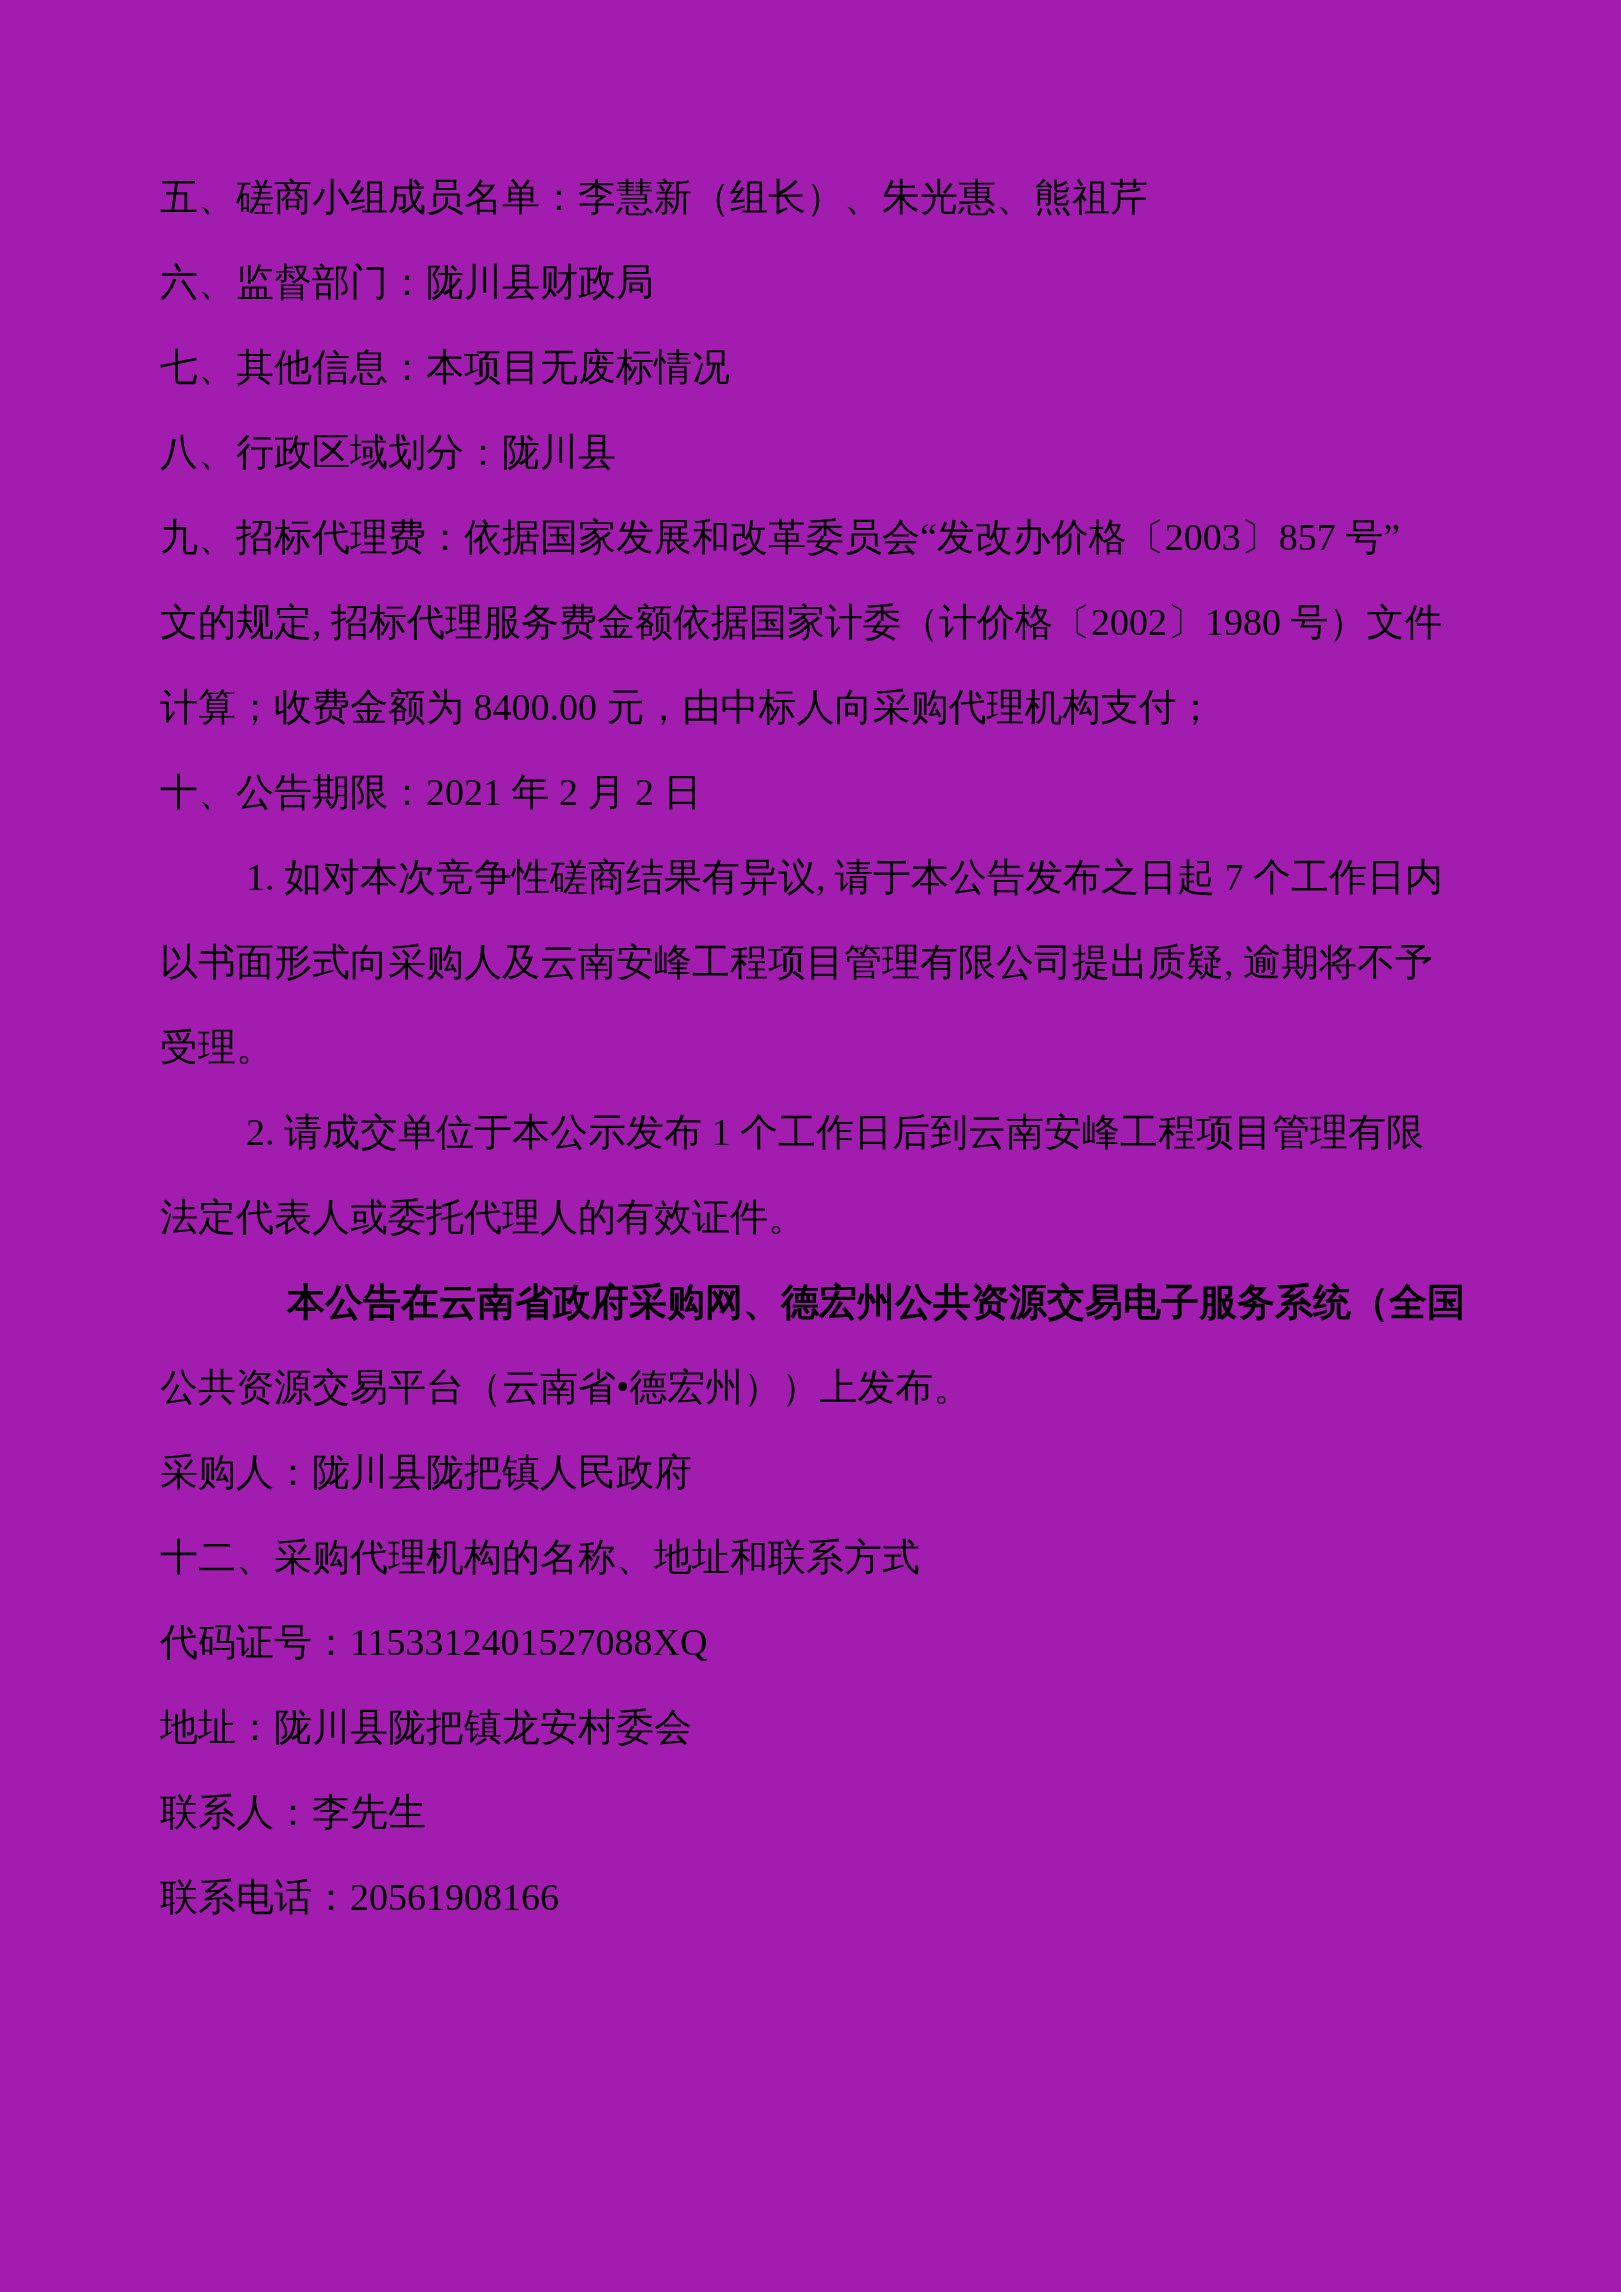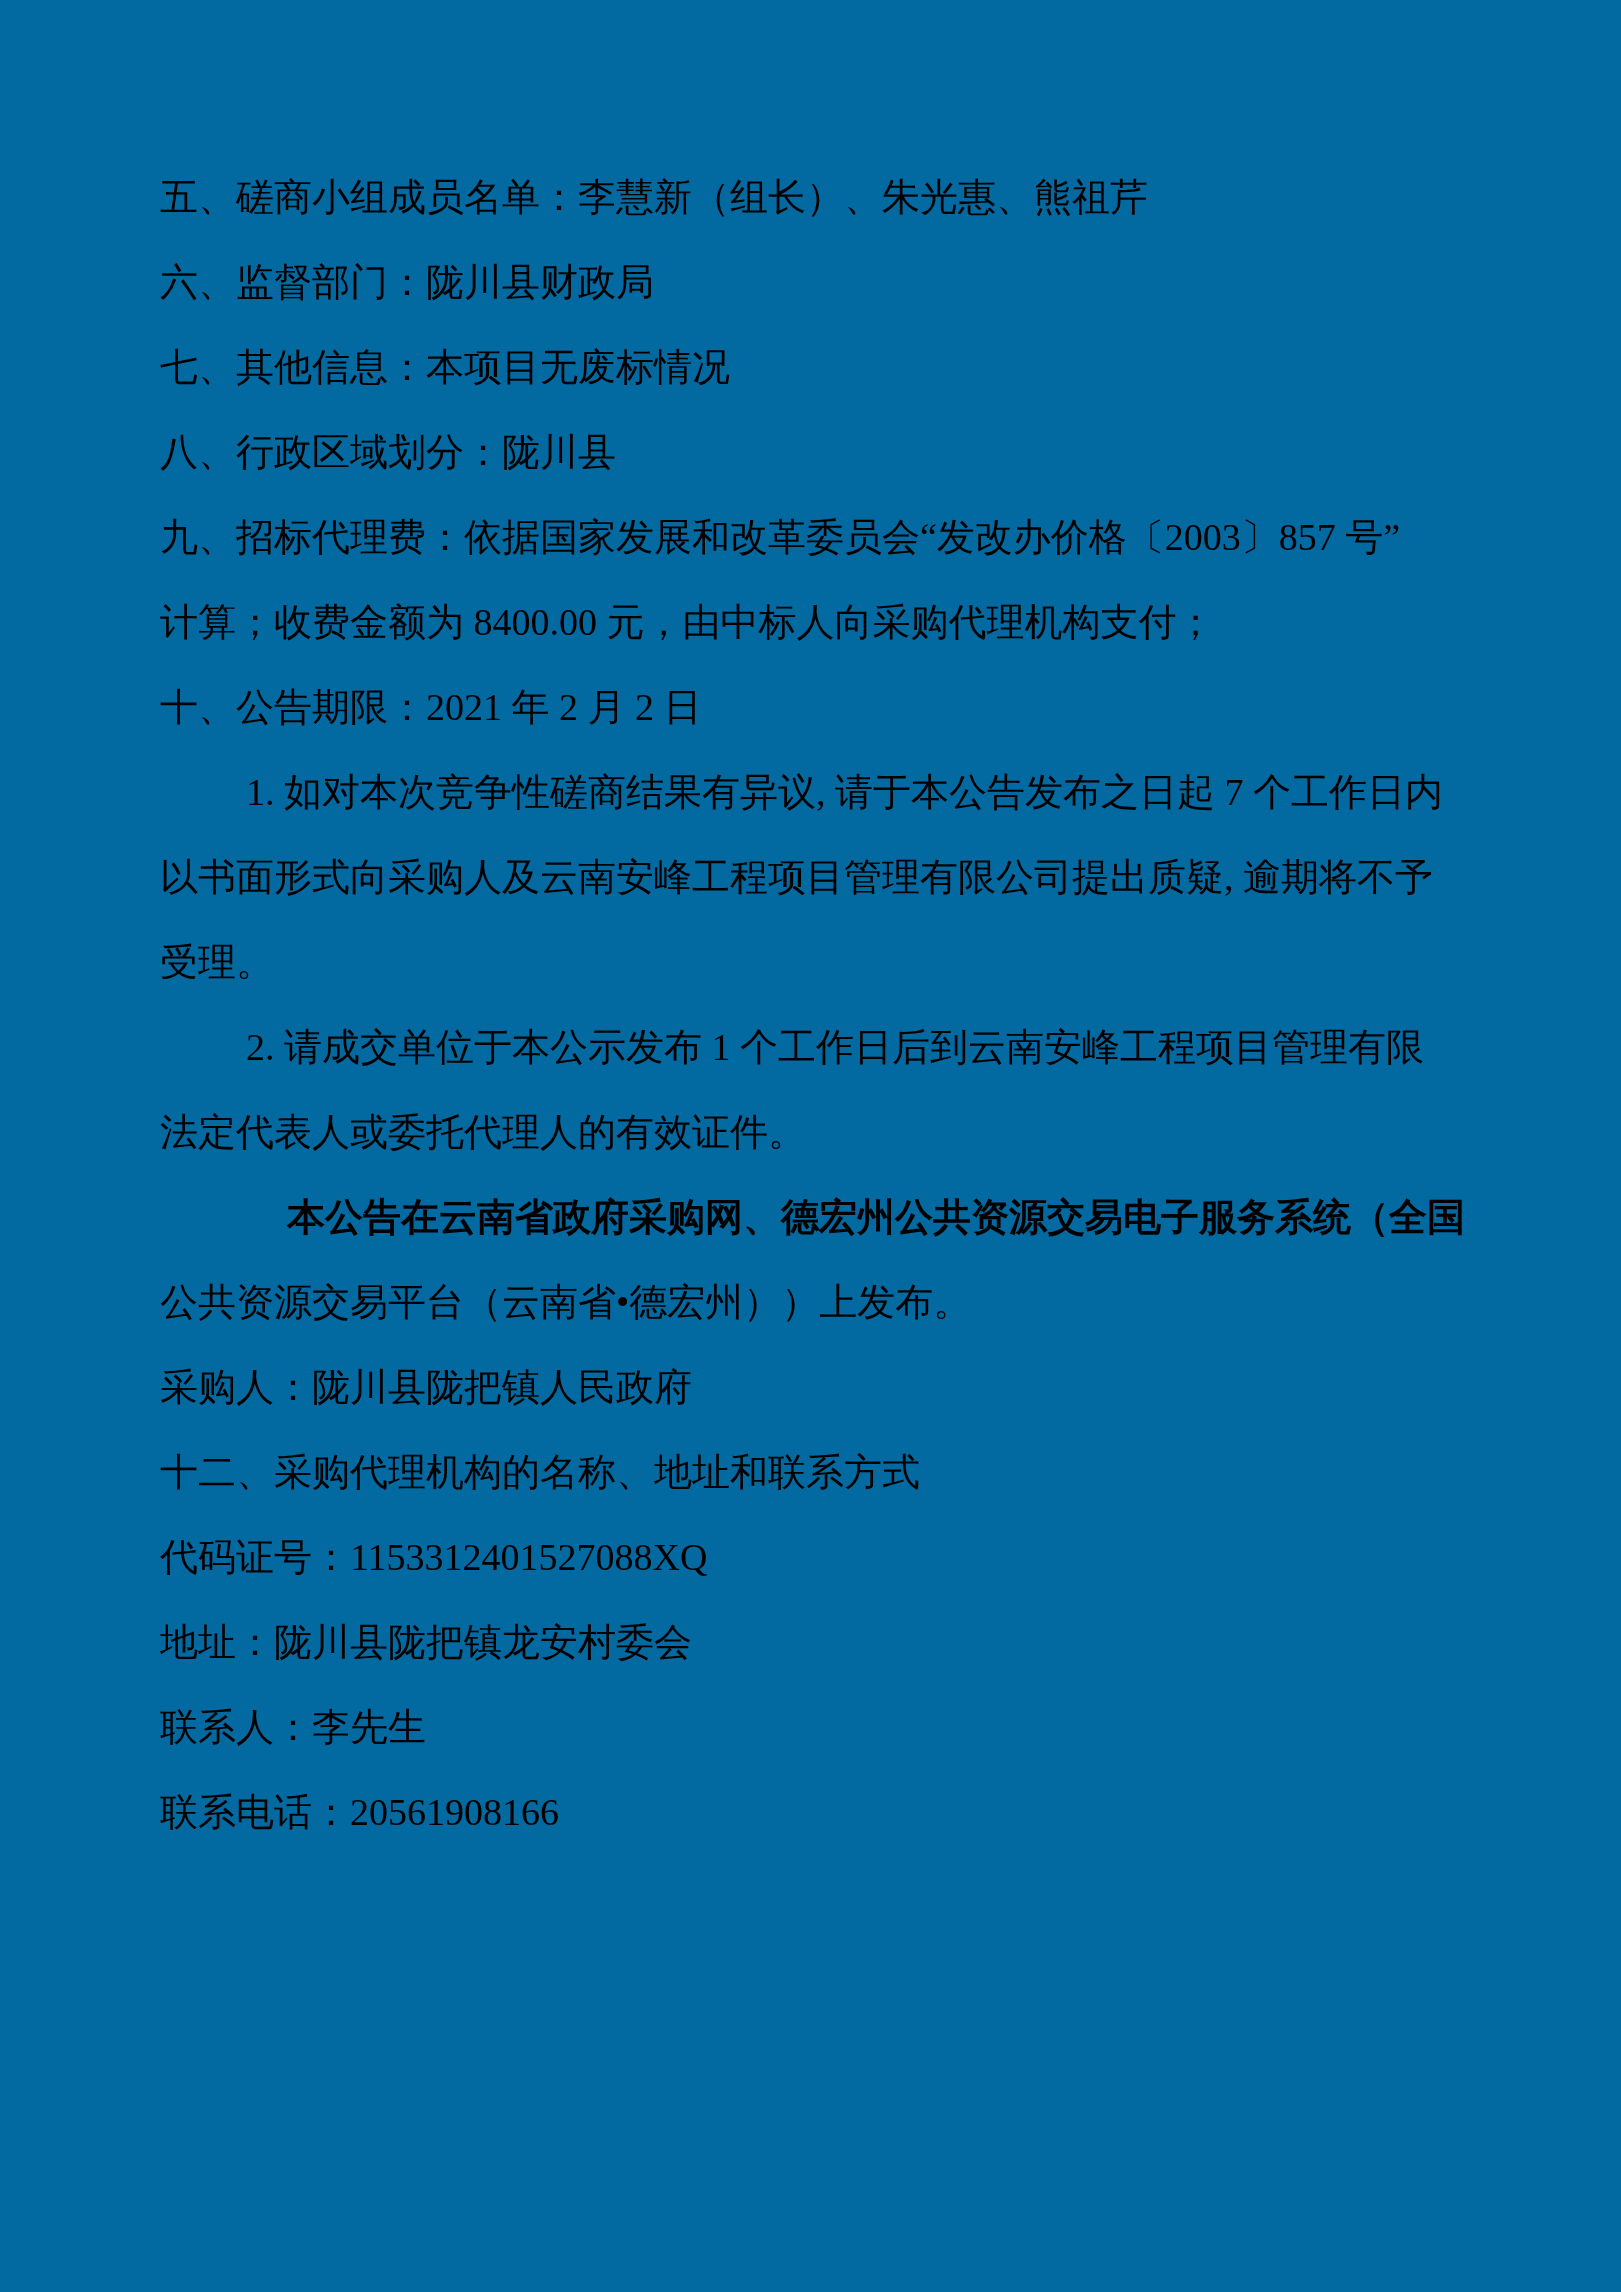--- a/index.html
+++ b/index.html
@@ -23,26 +23,27 @@
   .doc-line {
     white-space: pre;       
     height: 85px;
   }
   .doc-line.indent-2 { padding-left: 86px; }   
   .doc-line.indent-3 { padding-left: 127px; font-weight: bold; }  
 </style>
 </head>
 <body>
 
-<div class="page" style="background: #0369a1; color: rgb(0, 0, 0);">
+<div class="page" style="background: #a21caf; color: rgb(0, 0, 0);">
     <div class="doc-line">五、磋商小组成员名单：李慧新（组长）、朱光惠、熊祖芹</div>
     <div class="doc-line">六、监督部门：陇川县财政局</div>
     <div class="doc-line">七、其他信息：本项目无废标情况</div>
     <div class="doc-line">八、行政区域划分：陇川县</div>
     <div class="doc-line">九、招标代理费：依据国家发展和改革委员会“发改办价格〔2003〕857 号”</div>
+    <div class="doc-line">文的规定, 招标代理服务费金额依据国家计委（计价格〔2002〕1980 号）文件</div>
     <div class="doc-line">计算；收费金额为 8400.00 元，由中标人向采购代理机构支付；</div>
     <div class="doc-line">十、公告期限：2021 年 2 月 2 日</div>
     <div class="doc-line indent-2">1. 如对本次竞争性磋商结果有异议, 请于本公告发布之日起 7 个工作日内</div>
     <div class="doc-line">以书面形式向采购人及云南安峰工程项目管理有限公司提出质疑, 逾期将不予</div>
     <div class="doc-line">受理。</div>
     <div class="doc-line indent-2">2. 请成交单位于本公示发布 1 个工作日后到云南安峰工程项目管理有限</div>
     <div class="doc-line">法定代表人或委托代理人的有效证件。</div>
     <div class="doc-line indent-3">本公告在云南省政府采购网、德宏州公共资源交易电子服务系统（全国</div>
     <div class="doc-line">公共资源交易平台（云南省•德宏州））上发布。</div>
     <div class="doc-line">采购人：陇川县陇把镇人民政府</div>

